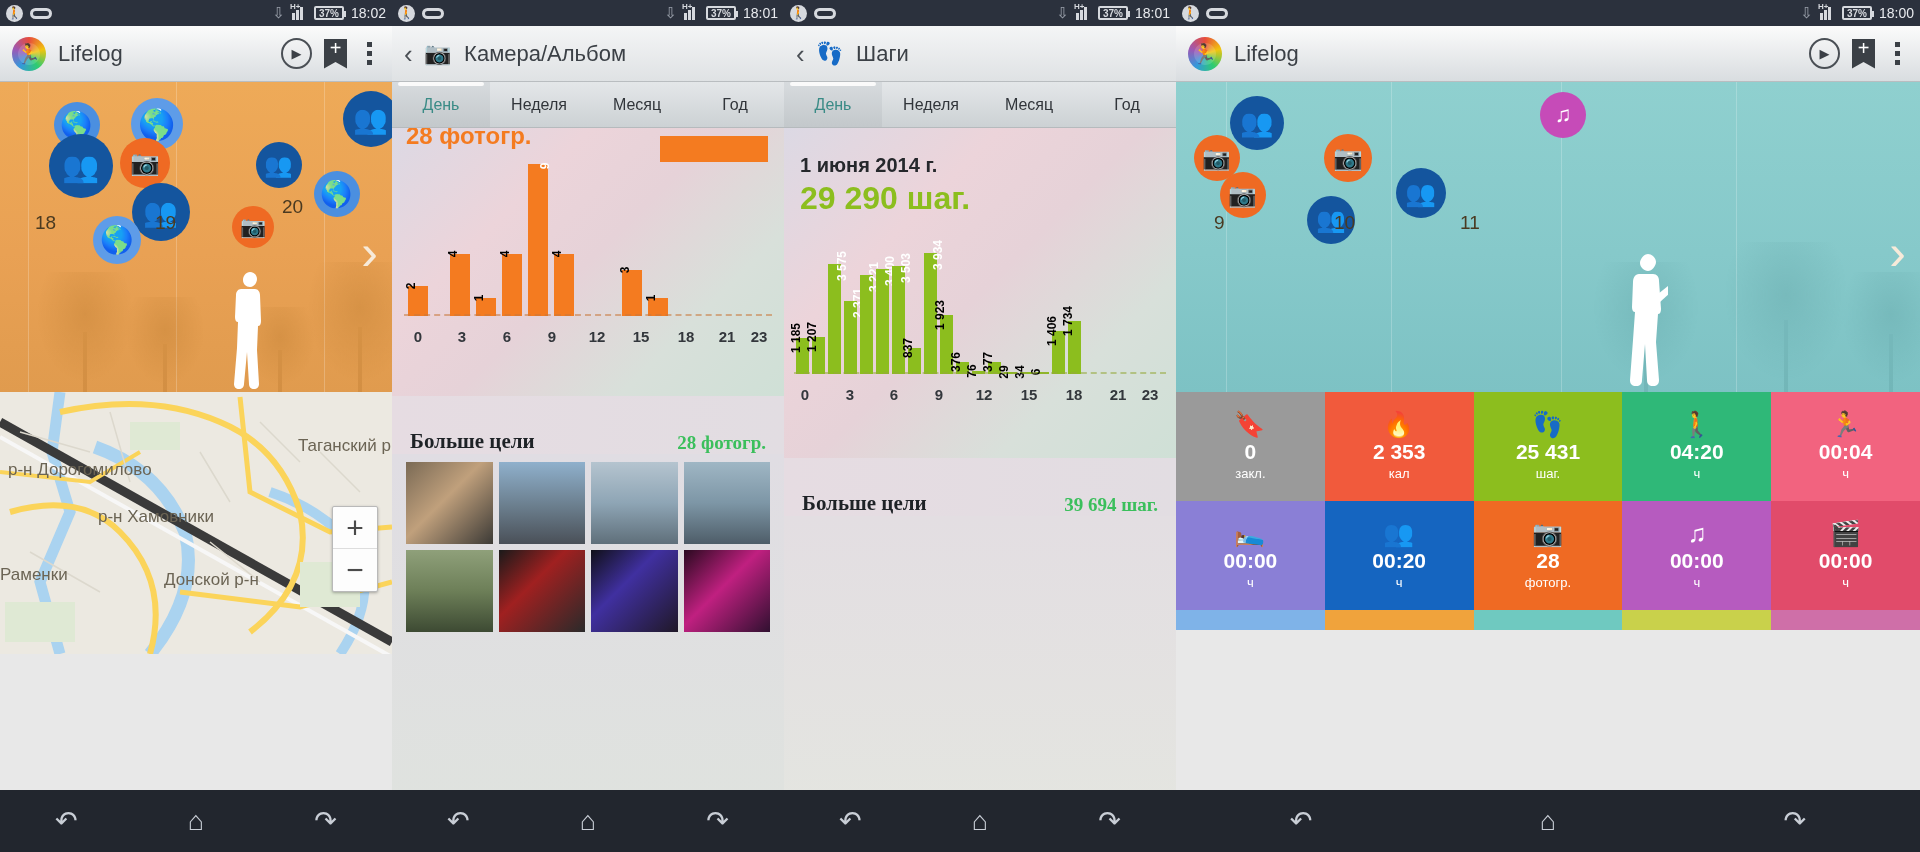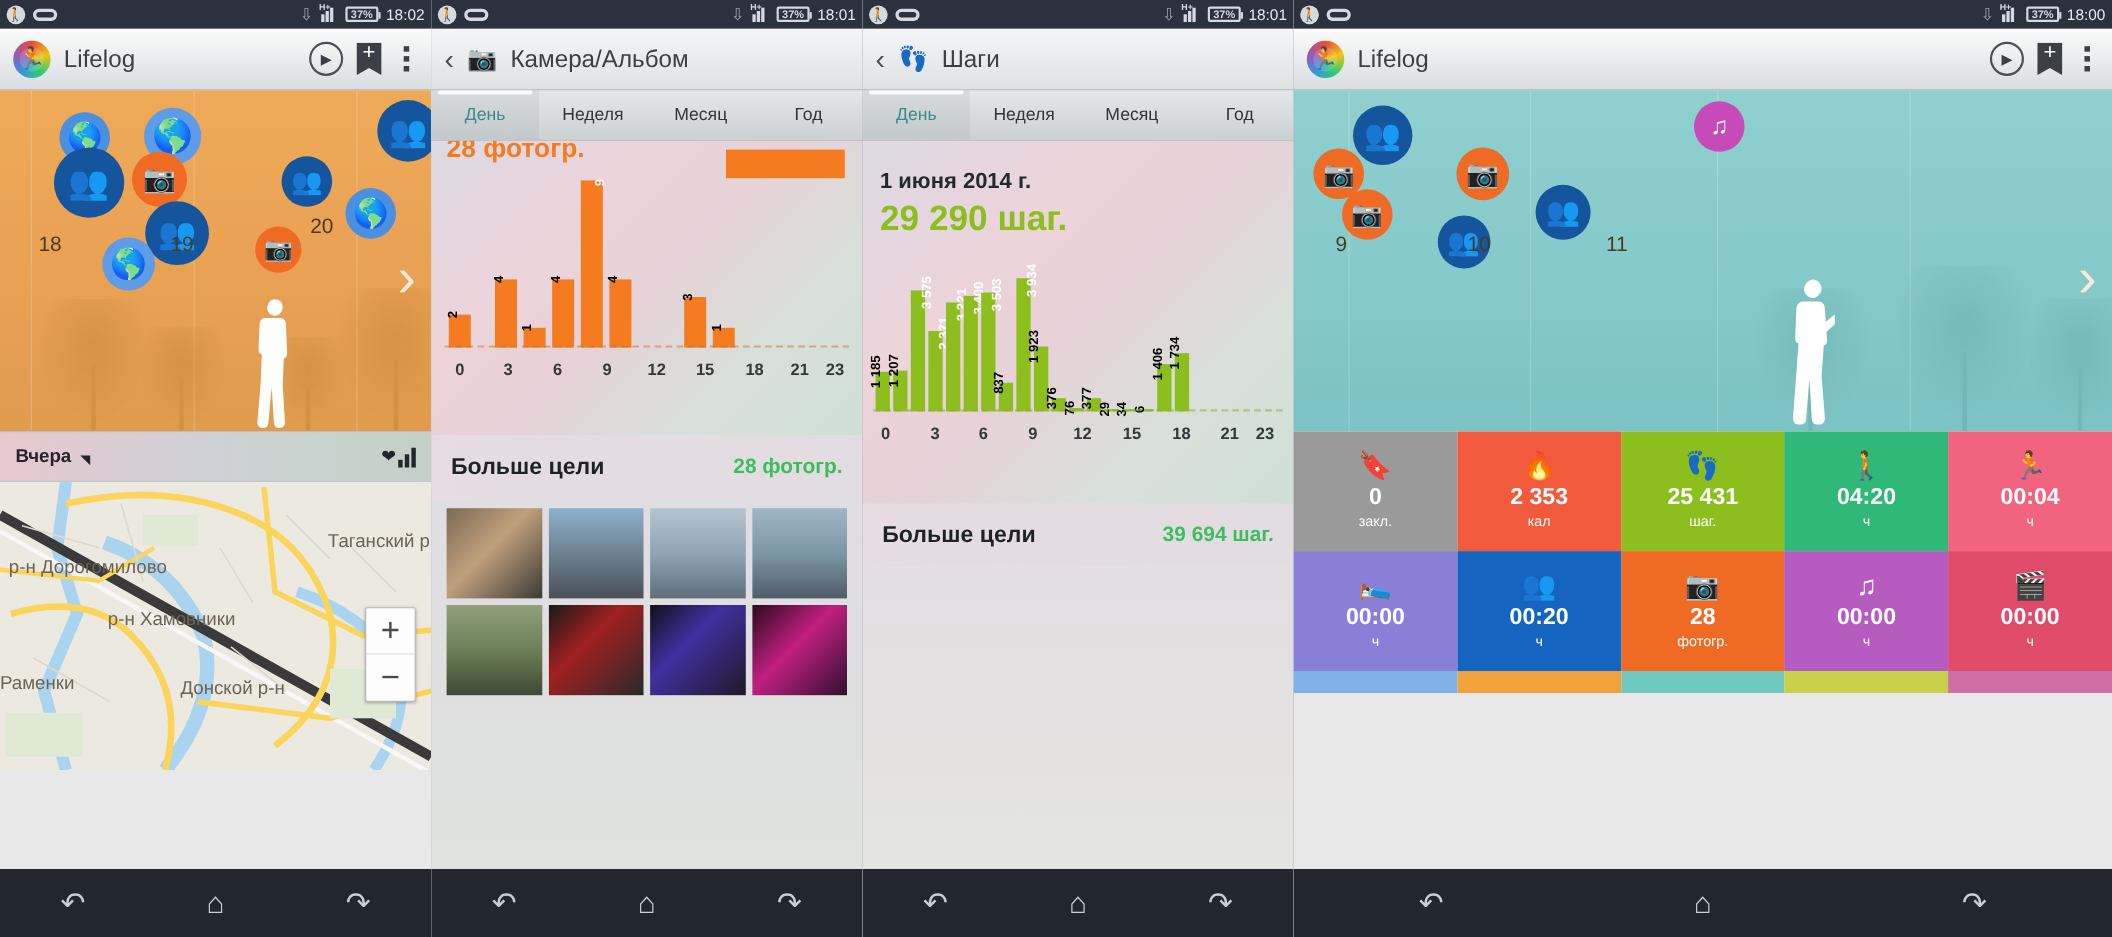--- a/index.html
+++ b/index.html
@@ -168,21 +168,21 @@
   }
   .barlabel-in {
     position:absolute; top:2px; left:50%; transform: translateX(-50%) rotate(-90deg);
     transform-origin: center top; white-space:nowrap; font-size:12px; font-weight:bold; color:#fff;
   }
   .axis-line { position:absolute; left:0; right:0; border-top: 2px dashed rgba(200,120,60,.55); }
   .axis-line.green { border-top-color: rgba(150,170,60,.55); }
   .xticks { position:absolute; left:0; right:0; display:flex; }
   .xtick { position:absolute; font-size:15px; font-weight:bold; color:#33373c; transform:translateX(-50%);}
 
-  .goalrow { display:flex; align-items:center; padding: 0 18px; height: 58px; }
+  .goalrow { display:flex; align-items:flex-end; padding: 0 18px; height: 58px; font-family: Liberation Serif, serif; }
   .goal-l { font-size: 21px; font-weight: bold; color:#1e2226; }
   .goal-r { margin-left:auto; font-size: 19px; font-weight: bold; }
 
   .photogrid { display:grid; grid-template-columns: repeat(4,1fr); gap:6px; padding: 0 14px; }
   .pcell { height: 82px; background:#555; overflow:hidden; position:relative; }
 
   
   .stepdate { font-size: 20px; font-weight: bold; color:#25282c; }
   .stepbig { font-size: 32px; font-weight: bold; color:#8cbe1e; }
   .badge {
@@ -285,32 +285,20 @@
       <div class="bubble b-loc" style="left:314px;top:89px;width:46px;height:46px;font-size:26px">🌎</div>
       <div class="bubble b-ppl" style="left:343px;top:9px;width:56px;height:56px;font-size:28px">👥</div>
       <div class="bubble b-cam" style="left:232px;top:124px;width:42px;height:42px;font-size:21px">📷</div>
 
       <div class="day-num" style="left:35px;top:130px">18</div>
       <div class="day-num" style="left:155px;top:130px">19</div>
       <div class="day-num" style="left:282px;top:114px">20</div>
       <div class="next-arrow">›</div>
     </div>
 
-    <div class="daybar">
-      <span class="daybar-label">Вчера</span>
-      <span class="tri-down"></span>
-      <span class="daybar-icon">
-        <span class="heart-b">❤</span>
-        <span class="mini-bars">
-            <i></i>
-            <i></i>
-            <i></i>
-          </span>
-      </span>
-    </div>
 
     <div class="map" style="height:262px">
       <svg width="392" height="262" viewBox="0 0 392 262" style="position:absolute;inset:0">
         <rect width="392" height="262" fill="#ece9e1"></rect>
         <path d="M60 0 L52 60 L70 120 L40 190 L60 262" stroke="#aad3f0" stroke-width="11" fill="none"></path>
         <path d="M95 55 Q160 78 185 140 Q200 200 150 262" stroke="#aad3f0" stroke-width="13" fill="none"></path>
         <path d="M270 100 Q330 120 360 165 Q375 210 340 262" stroke="#aad3f0" stroke-width="10" fill="none"></path>
         <path d="M0 30 L392 250" stroke="#3a3a3a" stroke-width="9" fill="none"></path>
         <path d="M0 45 L392 265" stroke="#f7f7f7" stroke-width="4" fill="none"></path>
         <path d="M60 20 Q150 0 220 30 Q280 55 300 120 Q315 190 250 240" stroke="#fbd45a" stroke-width="6" fill="none"></path>

